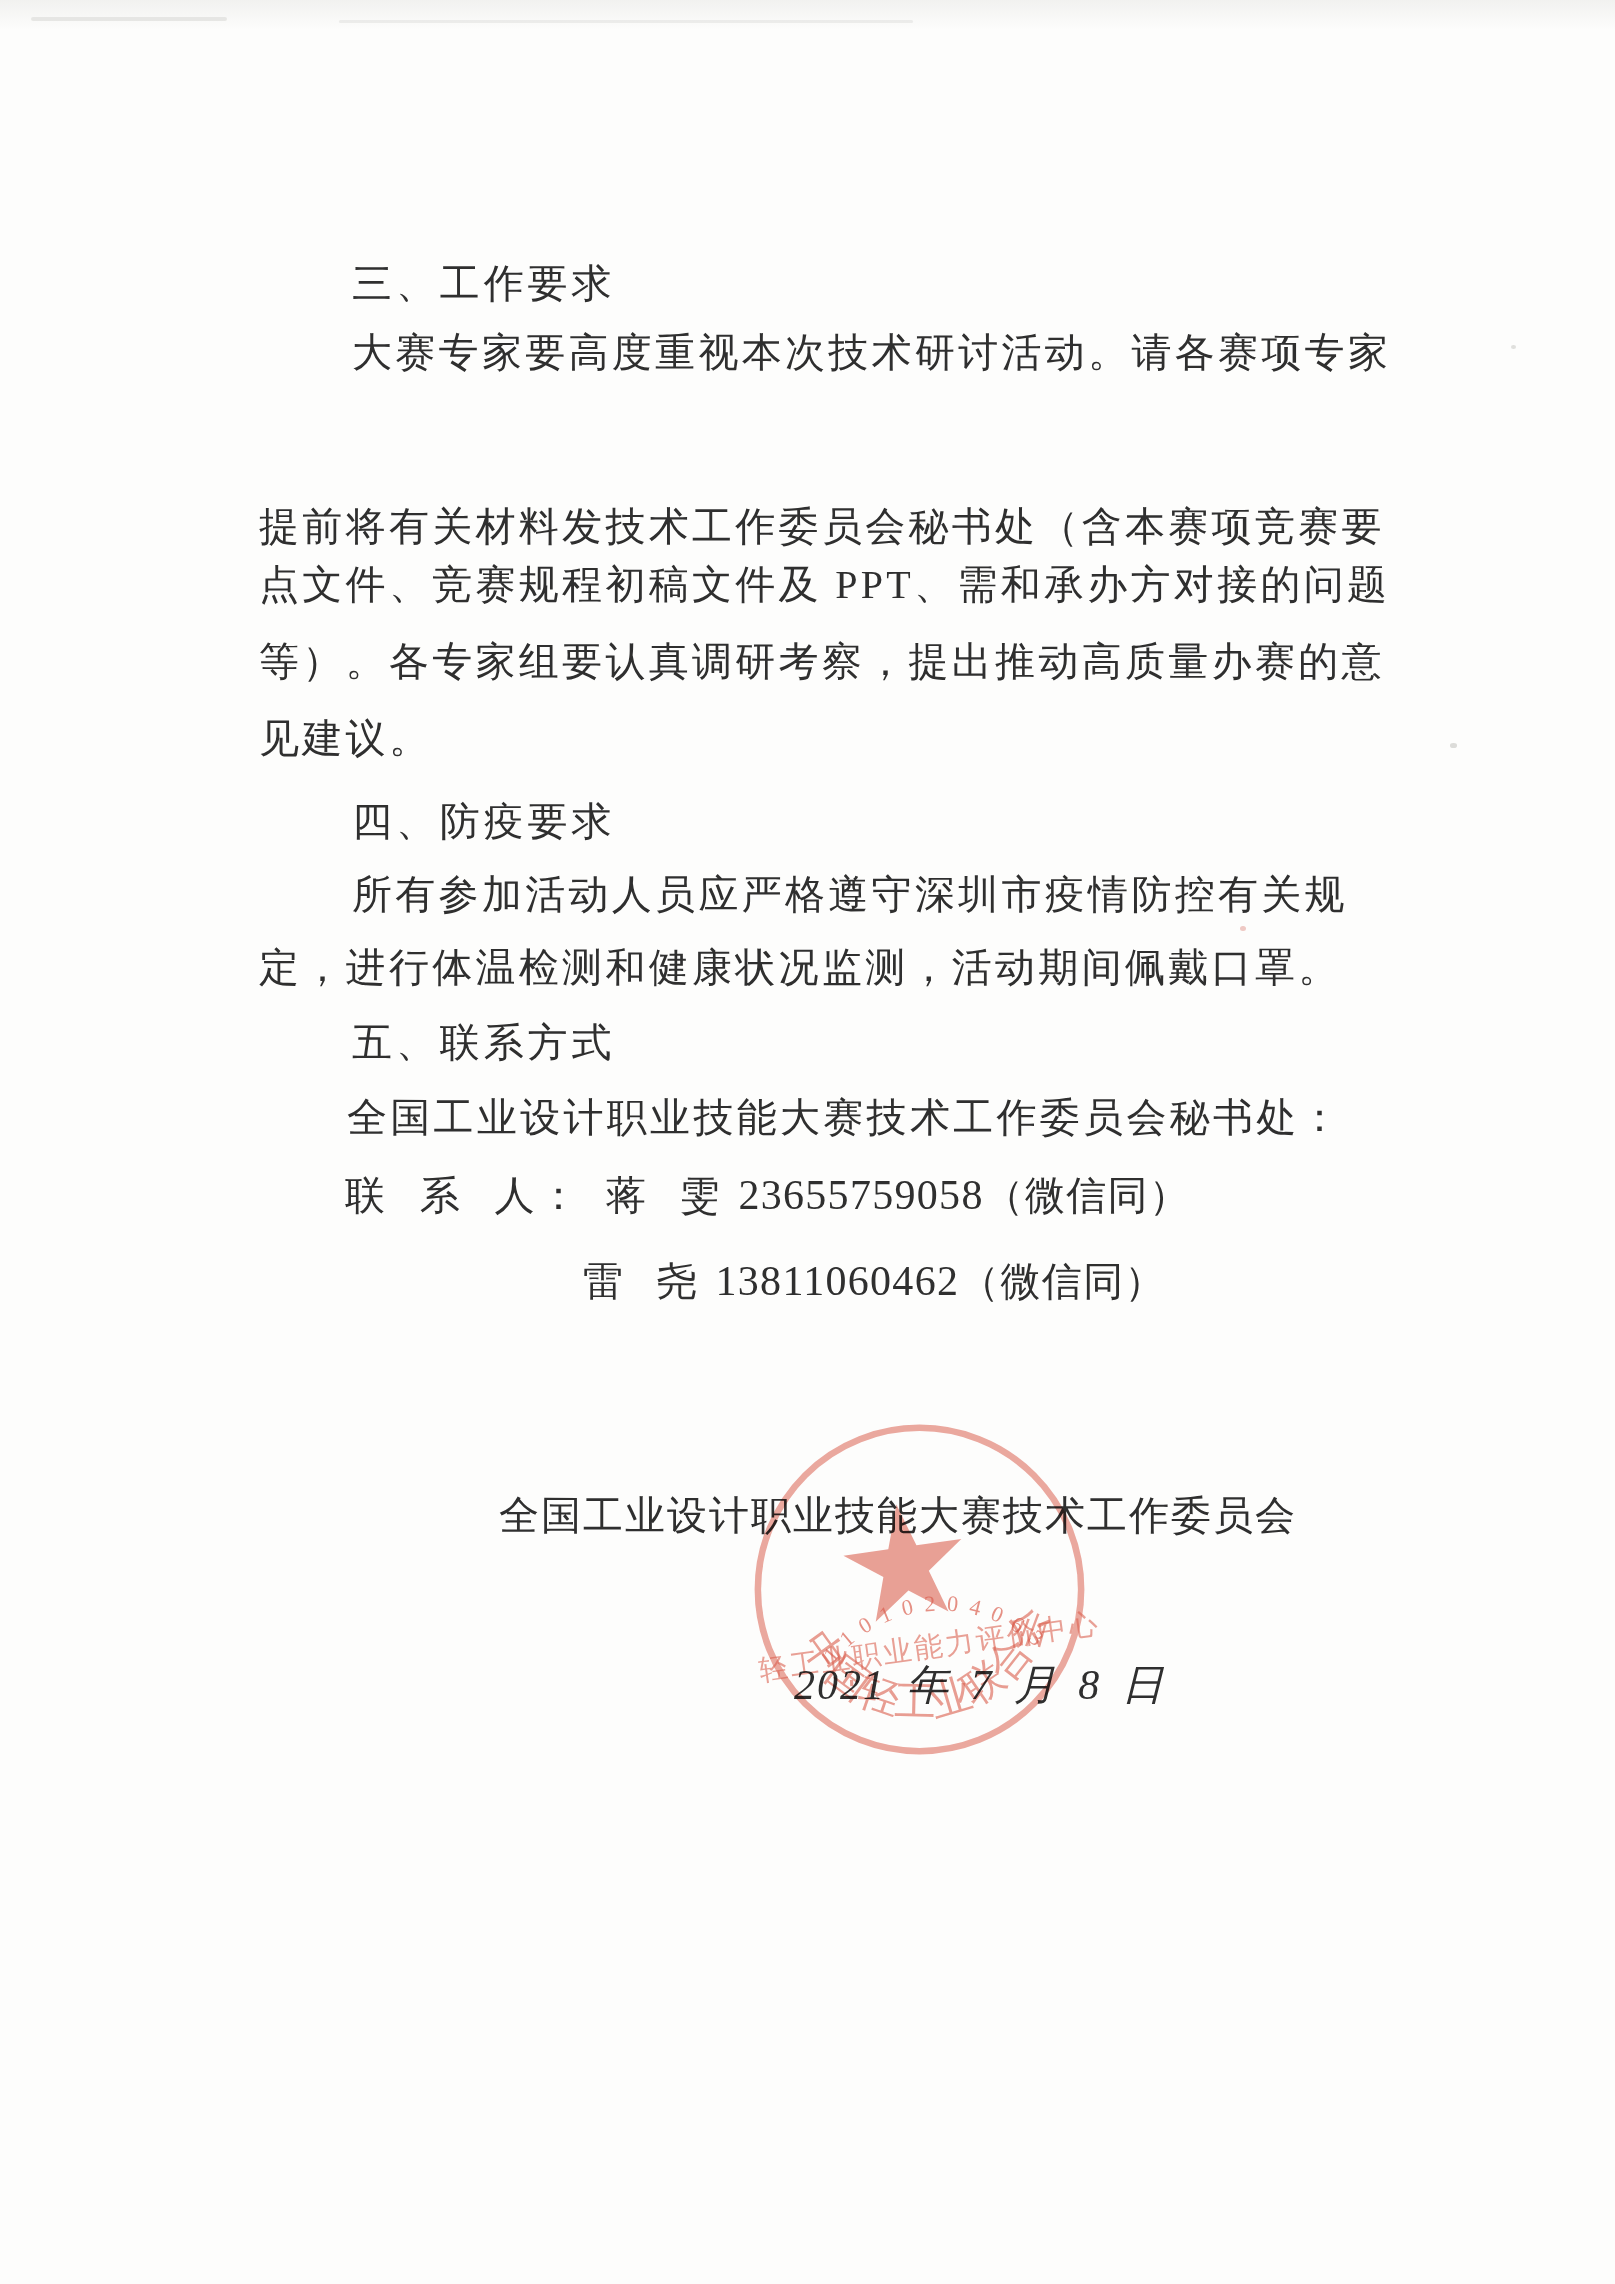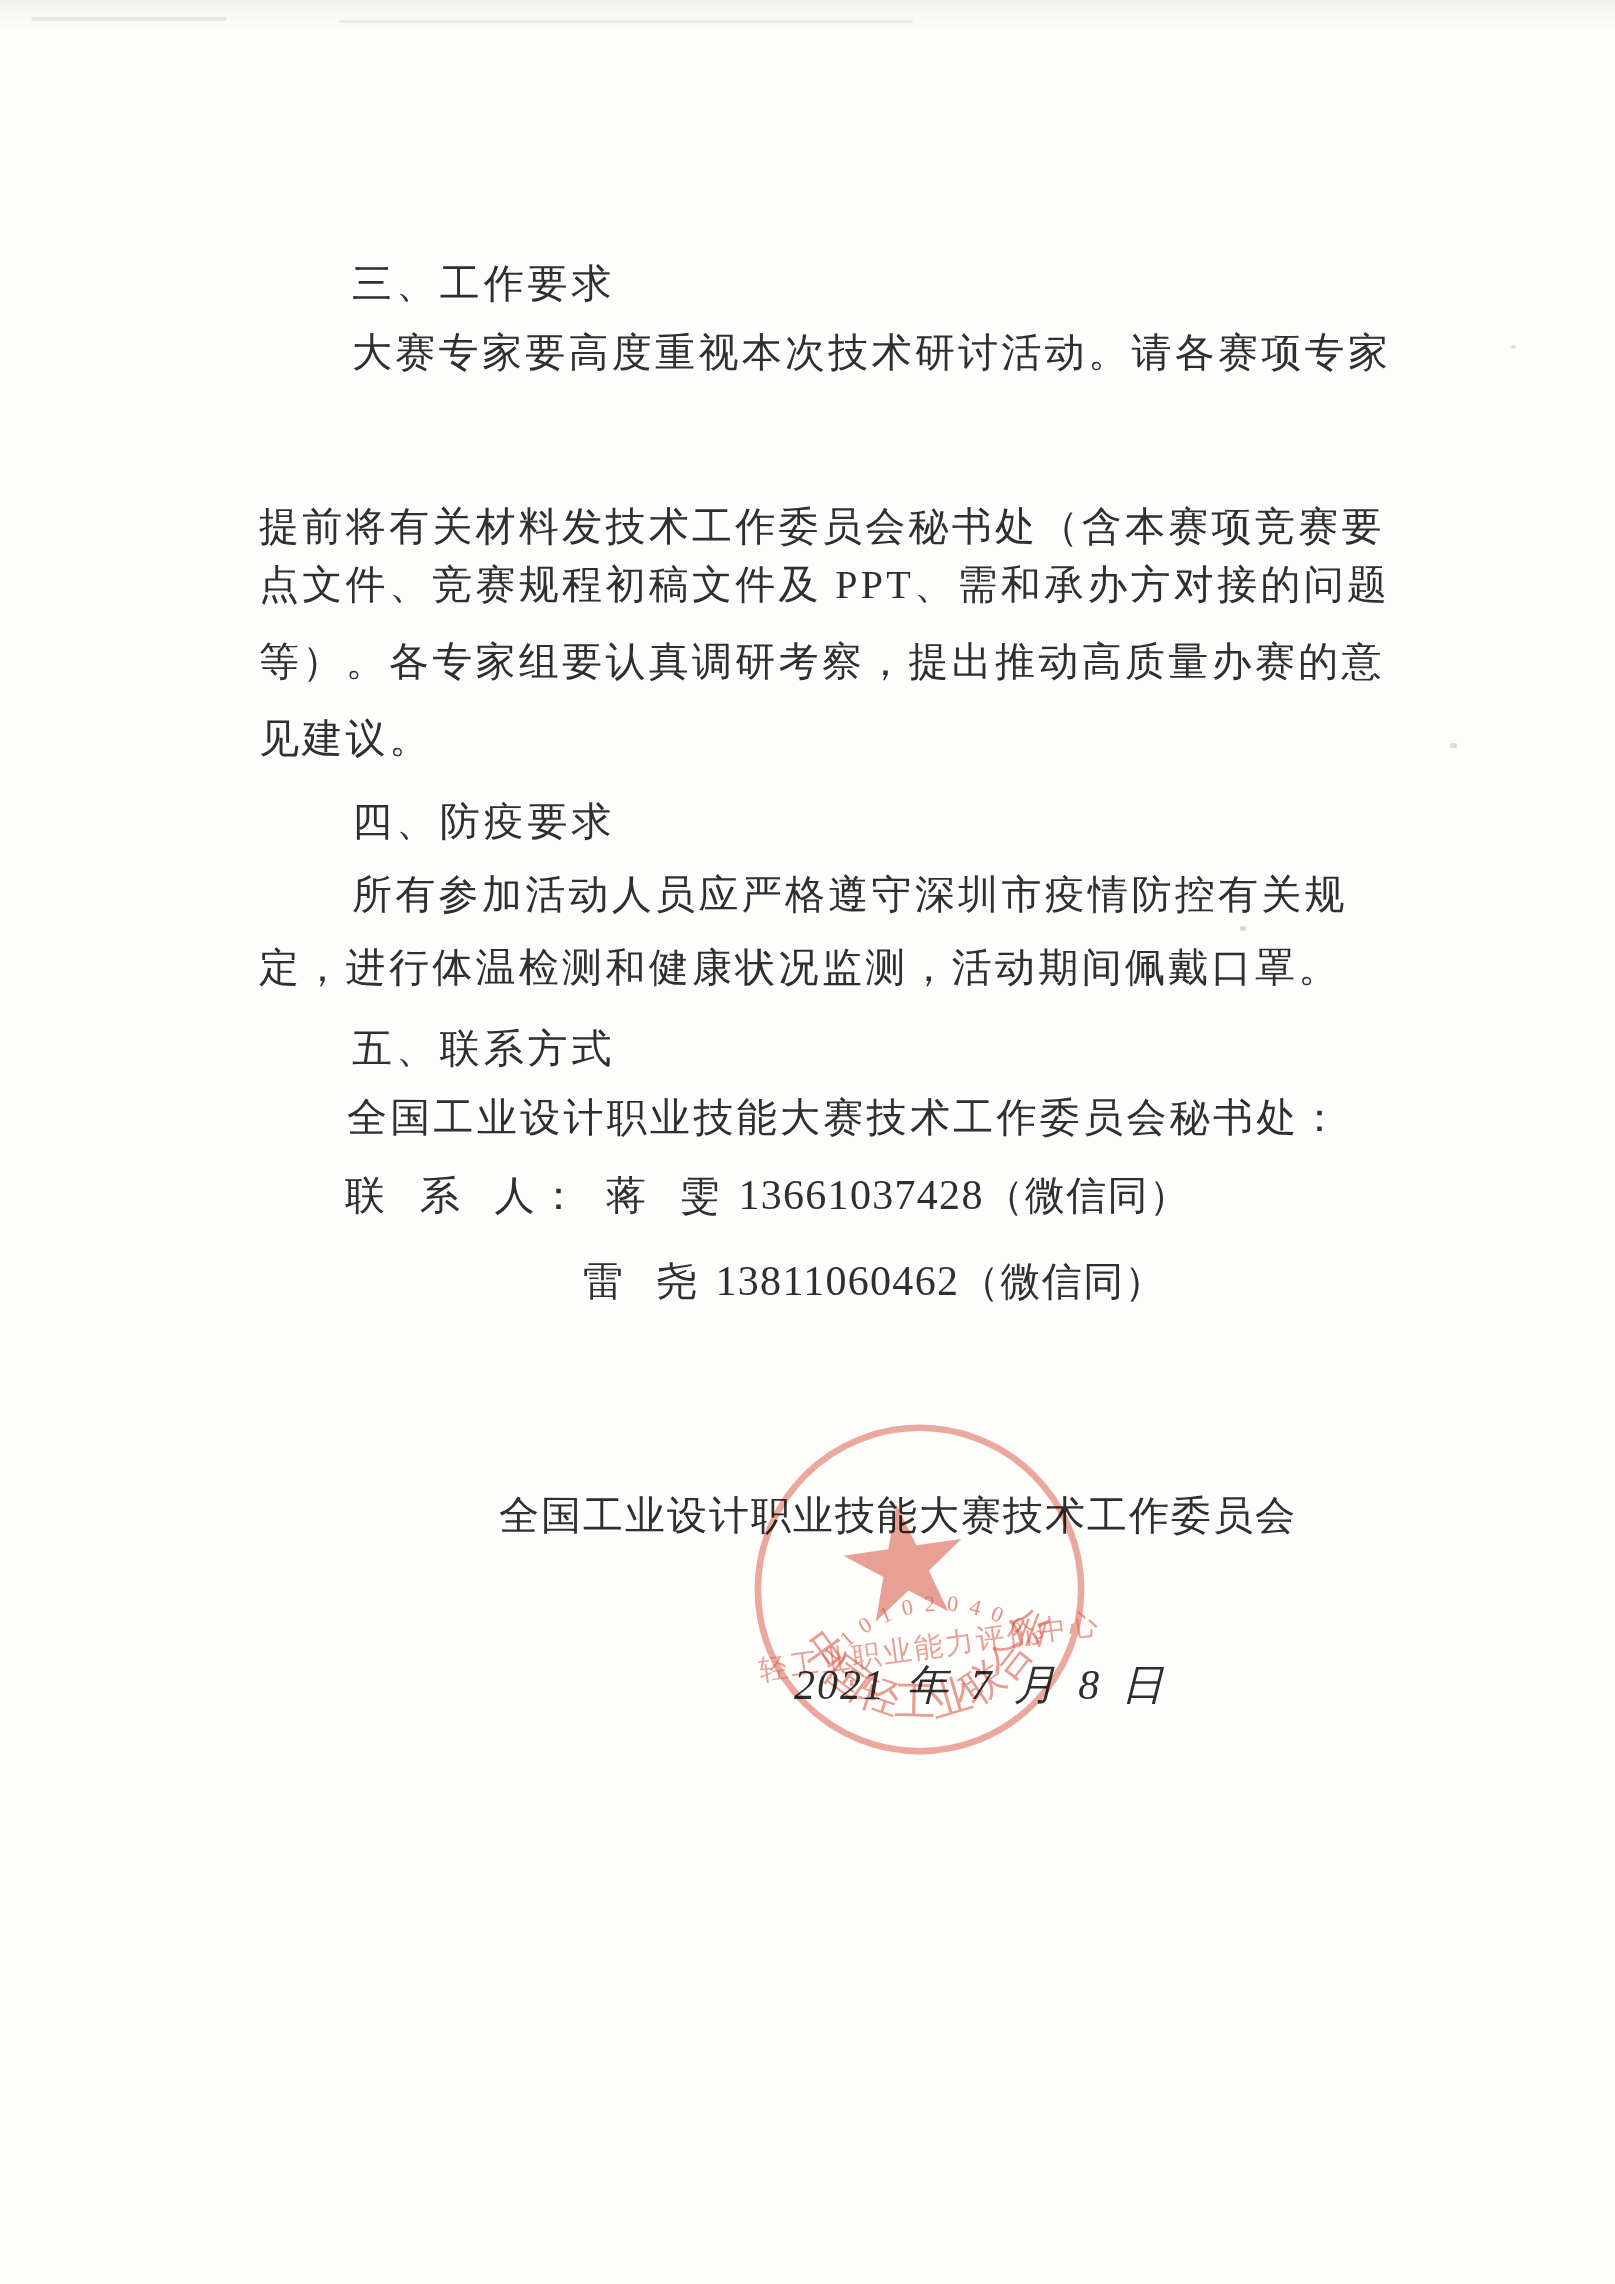--- a/index.html
+++ b/index.html
@@ -59,25 +59,25 @@
   <div class="txt" style="left:352px;top:331px;">大赛专家要高度重视本次技术研讨活动。请各赛项专家</div>
   <div class="txt" style="left:259px;top:505px;">提前将有关材料发技术工作委员会秘书处（含本赛项竞赛要</div>
   <div class="txt" style="left:259px;top:563px;">点文件、竞赛规程初稿文件及 PPT、需和承办方对接的问题</div>
   <div class="txt" style="left:259px;top:640px;">等）。各专家组要认真调研考察，提出推动高质量办赛的意</div>
   <div class="txt" style="left:259px;top:717px;">见建议。</div>
 
   <div class="txt heading" style="left:352px;top:800px;">四、防疫要求</div>
   <div class="txt" style="left:352px;top:873px;">所有参加活动人员应严格遵守深圳市疫情防控有关规</div>
   <div class="txt" style="left:259px;top:946px;">定，进行体温检测和健康状况监测，活动期间佩戴口罩。</div>
 
-  <div class="txt heading" style="left:352px;top:1021px;margin-top:6px;">五、联系方式</div>
+  <div class="txt heading" style="left:352px;top:1021px;">五、联系方式</div>
   <div class="txt" style="left:347px;top:1096px;">全国工业设计职业技能大赛技术工作委员会秘书处：</div>
 
   <div class="txt" style="left:345px;top:1172px;">
-    <span class="contact-label">联 系 人：</span><span class="contact-name">蒋 雯</span><span class="contact-phone">13661037428</span><span class="wechat">（微信同）</span>
+    <span class="contact-label">联 系 人：</span><span class="contact-name">蒋 雯</span><span class="contact-phone">23655759058</span><span class="wechat">（微信同）</span>
   </div>
   <div class="txt" style="left:583px;top:1258px;">
     <span style="word-spacing:17px;">雷 尧</span><span class="contact-phone">13811060462</span><span class="wechat">（微信同）</span>
   </div>
 
   <div class="txt sig1" style="left:499px;top:1494px;">全国工业设计职业技能大赛技术工作委员会</div>
   <div class="txt date" style="left:794px;top:1662px;font-style:italic;">2021 年 7 月 8 日</div>
 
   <svg class="seal" viewBox="0 0 560 560">
     <defs>

